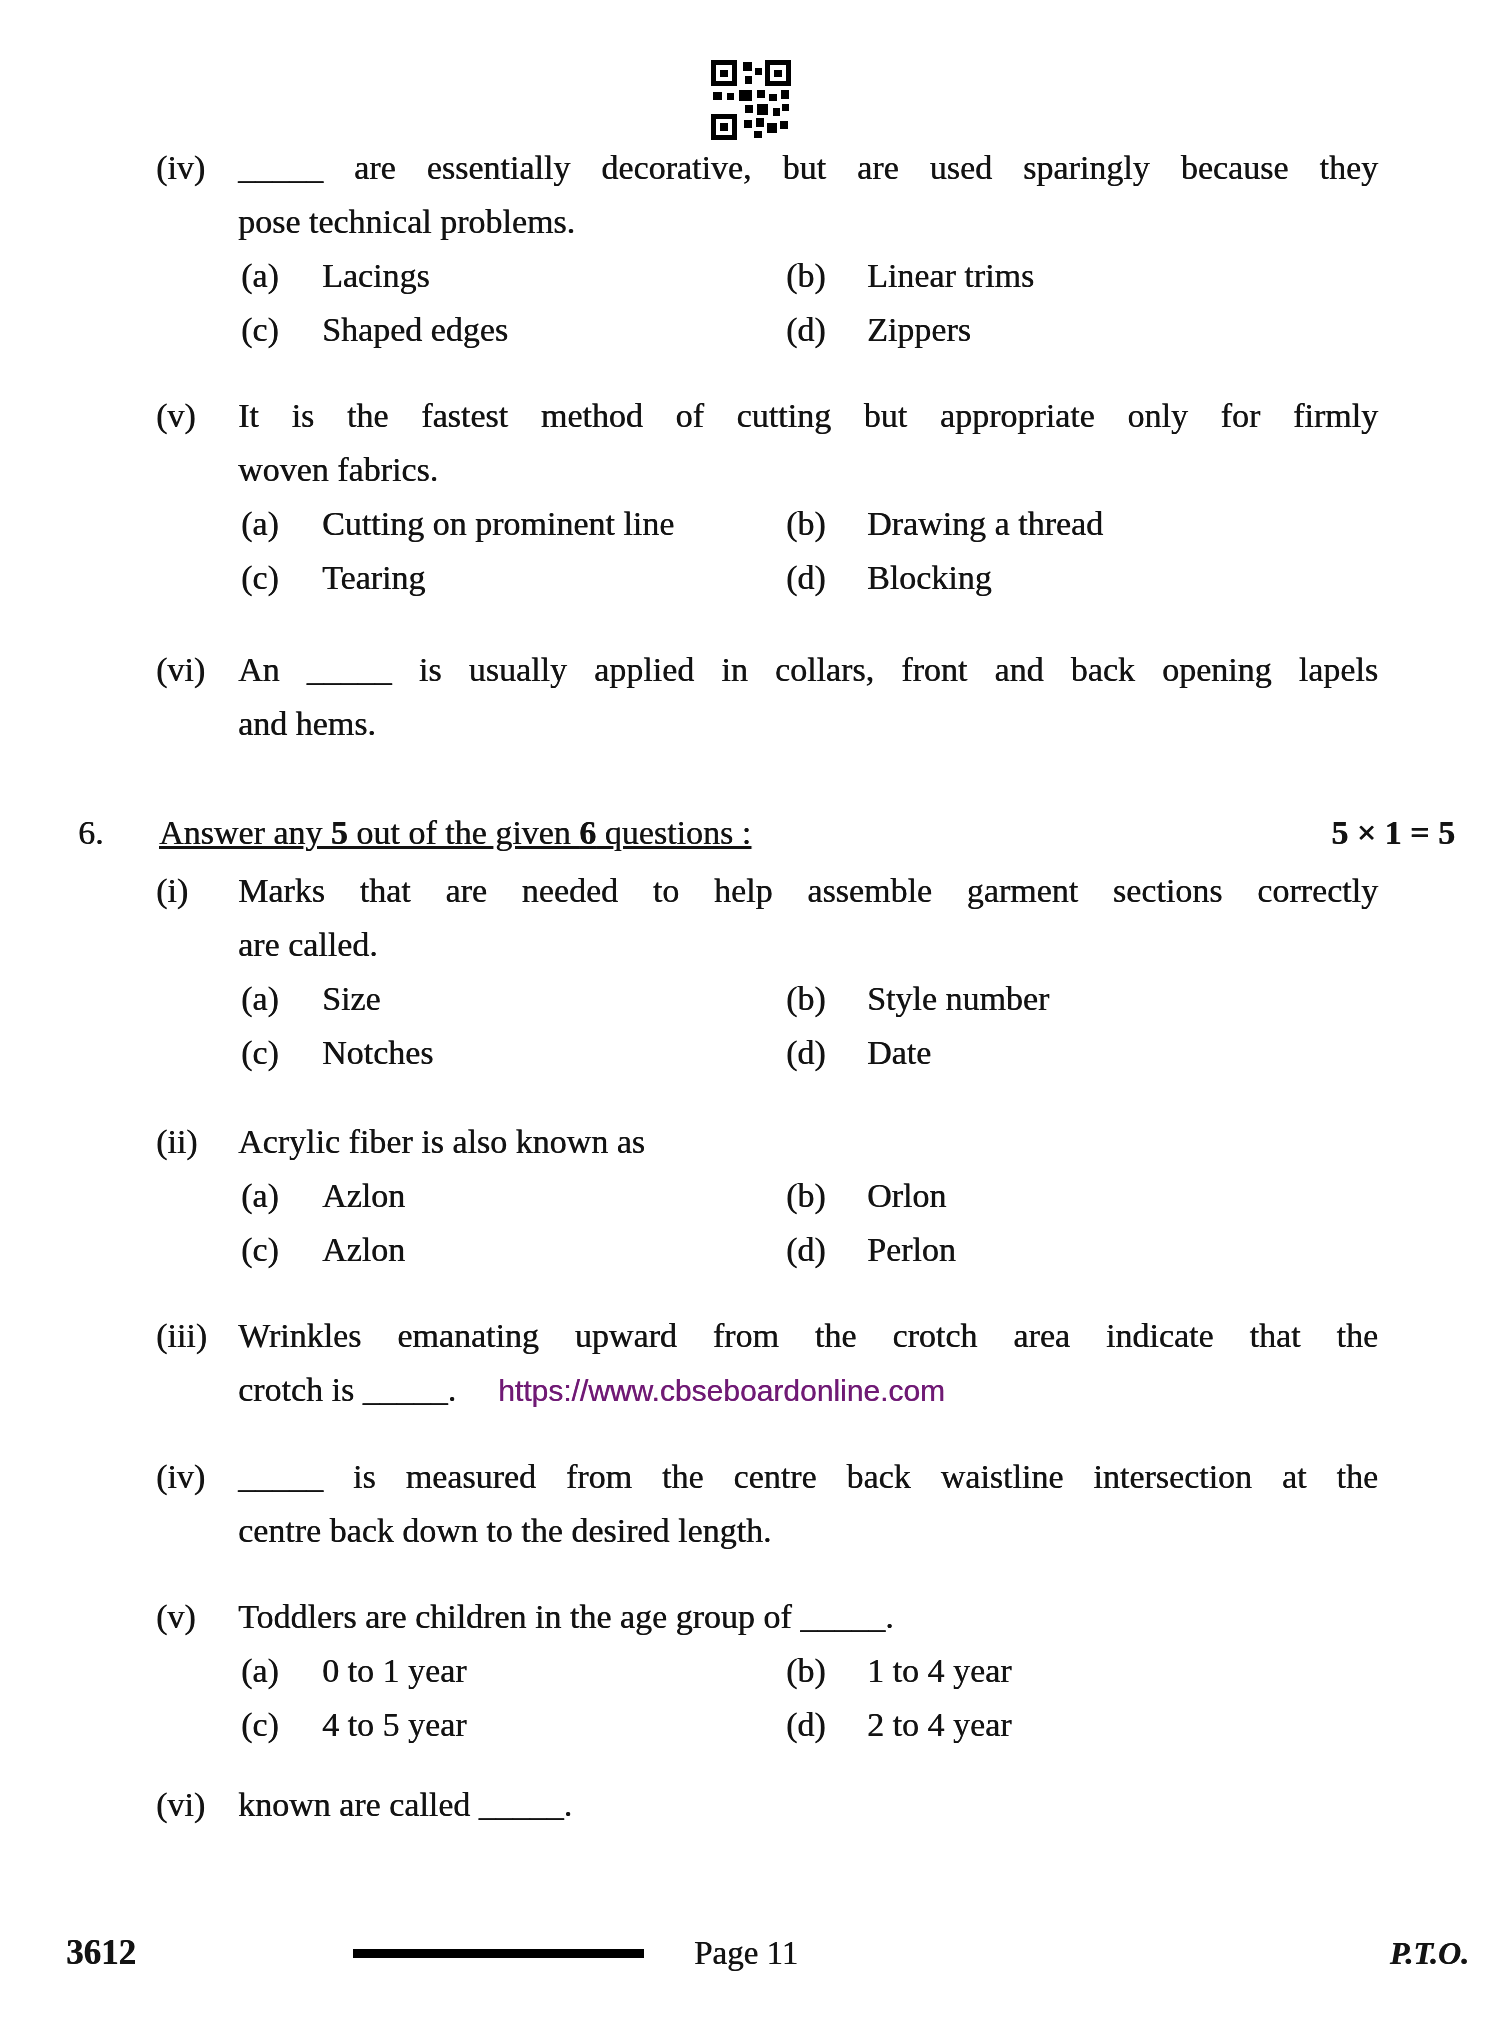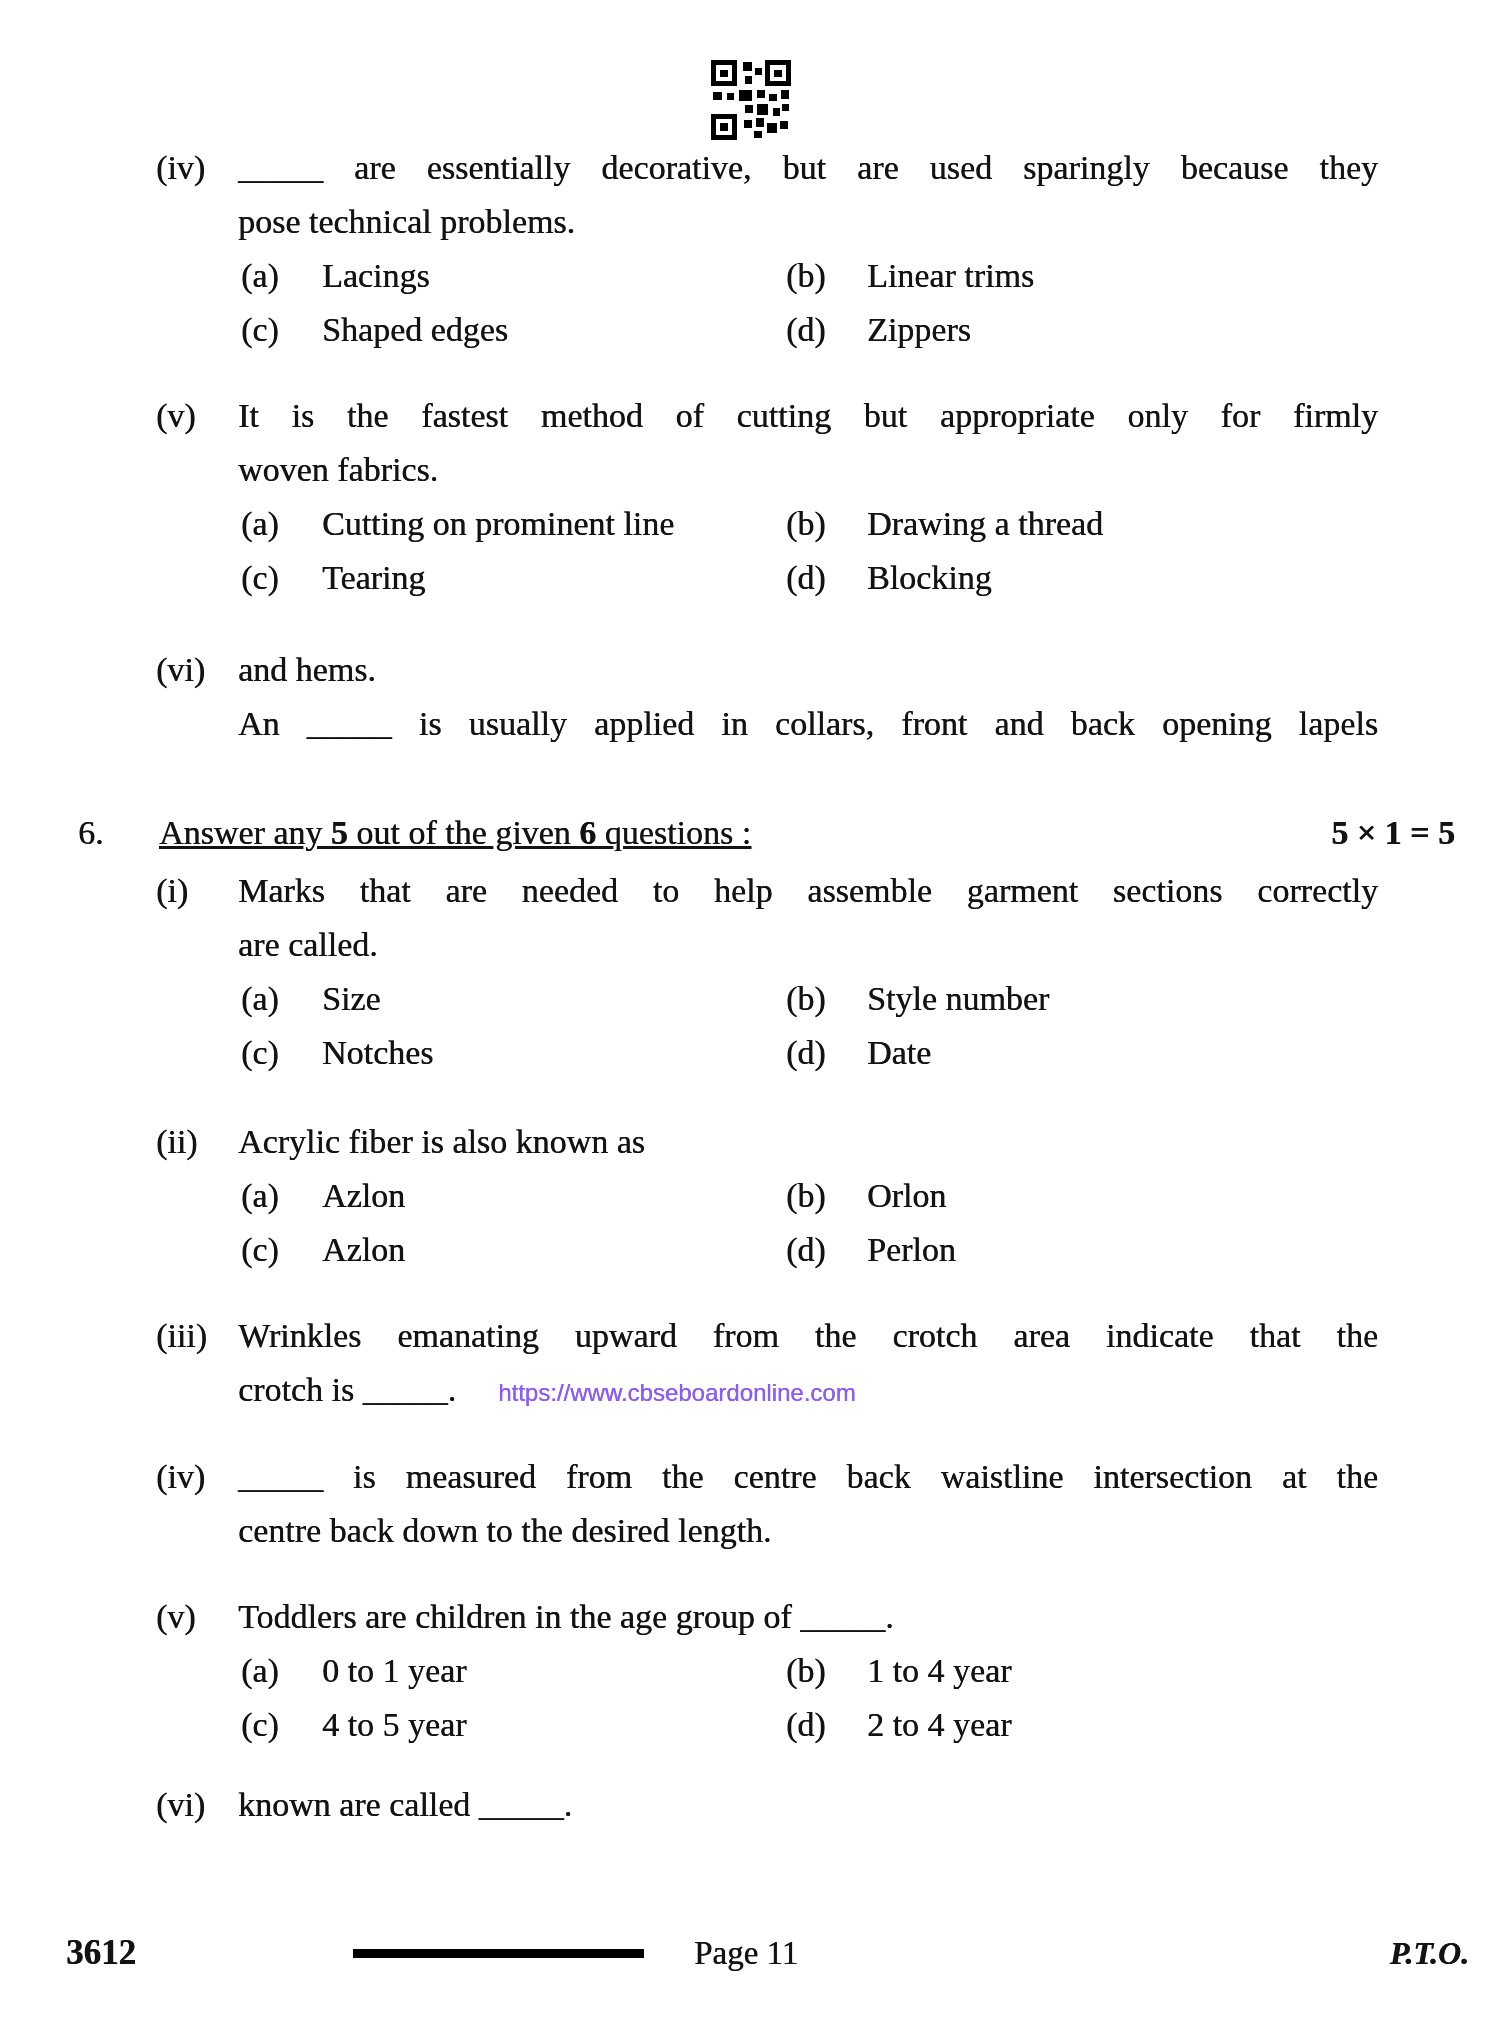--- a/index.html
+++ b/index.html
@@ -78,23 +78,23 @@
   .marks {
     position: absolute;
     right: 0;
     top: 0;
     font-weight: bold;
   }
 
   
   .watermark {
     font-family: "Liberation Sans", sans-serif;
-    font-size: 24px;
+    font-size: 30px;
     margin-left: 42px;
-    color: #8b5cf6;
+    color: #701a75;
     text-shadow: 0.3px 0 0 currentColor;
   }
 
   
   .footer {
     position: absolute;
     left: 0;
     top: 1926px;
     width: 1505px;
     height: 54px;
@@ -199,22 +199,22 @@
       <div class="opt-row">
         <span class="opt c1"><span class="opt-letter">(c)</span><span>Tearing</span></span>
         <span class="opt c2"><span class="opt-letter">(d)</span><span>Blocking</span></span>
       </div>
     </div>
   </div>
 
   <div class="qblock" style="top:643px">
     <span class="qlabel">(vi)</span>
     <div class="qbody">
+      <div class="pline just">An _____ is usually applied in collars, front and back opening lapels</div>
       <div class="pline">and hems.</div>
-      <div class="pline just">An _____ is usually applied in collars, front and back opening lapels</div>
     </div>
   </div>
 
   <div class="q6head">
     <span class="qnum">6.</span><span>Answer any </span><span class="bold">5</span><span> out of the given </span><span class="bold">6</span><span> questions :</span>
     <span class="marks">5 × 1 = 5</span>
   </div>
 
   <div class="qblock" style="top:864px">
     <span class="qlabel">(i)</span>

